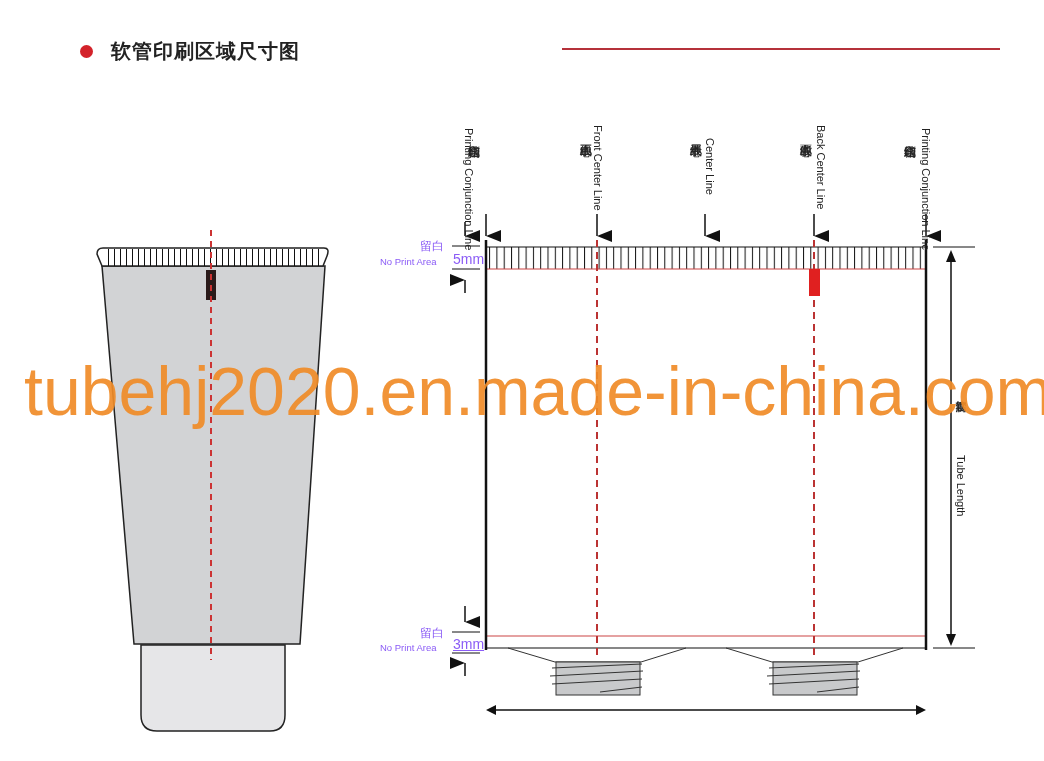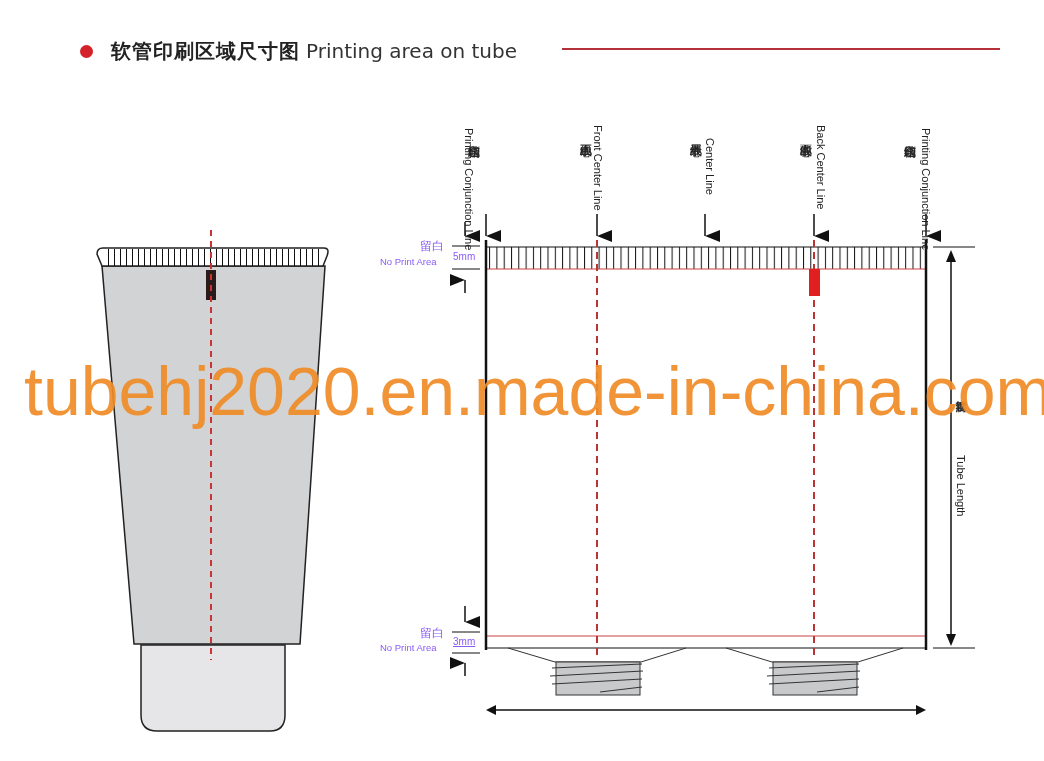--- a/index.html
+++ b/index.html
@@ -13,21 +13,20 @@
   .wm{position:absolute;left:24px;top:352px;font-family:"Liberation Sans",sans-serif;font-size:68px;color:#f08c28;opacity:0.92;white-space:nowrap;letter-spacing:0px;}
   .vlabel{position:absolute;writing-mode:vertical-rl;font-family:"Liberation Sans",sans-serif;font-size:11px;color:#222;line-height:12px;}
   .lbl{position:absolute;font-family:"Liberation Sans",sans-serif;color:#8b5cf6;}
 </style>
 </head>
 <body>
 
 <div class="hdr">
   <div class="dot"></div>
   <span class="title-cn">软管印刷区域尺寸图</span>
-  <span class="title-en">Printing area on tube</span>
 </div>
 <div class="hline"></div>
 
 <svg width="1044" height="761">
   <defs>
     <marker id="ah" markerWidth="8" markerHeight="10" refX="4" refY="10" orient="auto">
       <path d="M0,0 L8,0 L4,10 z" fill="#111"></path>
     </marker>
     <pattern id="ribs" width="7.3" height="20" patternUnits="userSpaceOnUse">
       <line x1="0.5" y1="0" x2="0.5" y2="20" stroke="#111" stroke-width="1"></line>
@@ -110,22 +109,22 @@
 <div class="vlabel" style="left:690px;top:135px;font-size:12px;">展开中心线</div>
 
 <div class="vlabel" style="left:815px;top:125px;">Back Center Line</div>
 <div class="vlabel" style="left:800px;top:135px;font-size:12px;">背面中心线</div>
 
 <div class="vlabel" style="left:920px;top:128px;">Printing Conjunction Line</div>
 <div class="vlabel" style="left:904px;top:136px;font-size:12px;">印刷结合线</div>
 
 <div class="lbl" style="left:420px;top:238px;font-size:12px;">留白</div>
 <div class="lbl" style="left:380px;top:256px;font-size:9.5px;">No Print Area</div>
-<div class="lbl" style="left:453px;top:251px;font-size:10px;">5mm</div>
+<div class="lbl" style="left:453px;top:251px;font-size:14px;">5mm</div>
 
 <div class="lbl" style="left:420px;top:625px;font-size:12px;">留白</div>
 <div class="lbl" style="left:380px;top:642px;font-size:9.5px;">No Print Area</div>
-<div class="lbl" style="left:453px;top:636px;font-size:10px;text-decoration:underline;">3mm</div>
+<div class="lbl" style="left:453px;top:636px;font-size:14px;text-decoration:underline;">3mm</div>
 
 <div class="vlabel" style="left:955px;top:392px;font-size:11px;">软管高度</div>
 <div class="vlabel" style="left:955px;top:455px;font-size:11px;">Tube Length</div>
 
 <div class="wm">tubehj2020.en.made-in-china.com</div>
 
 </body></html>

